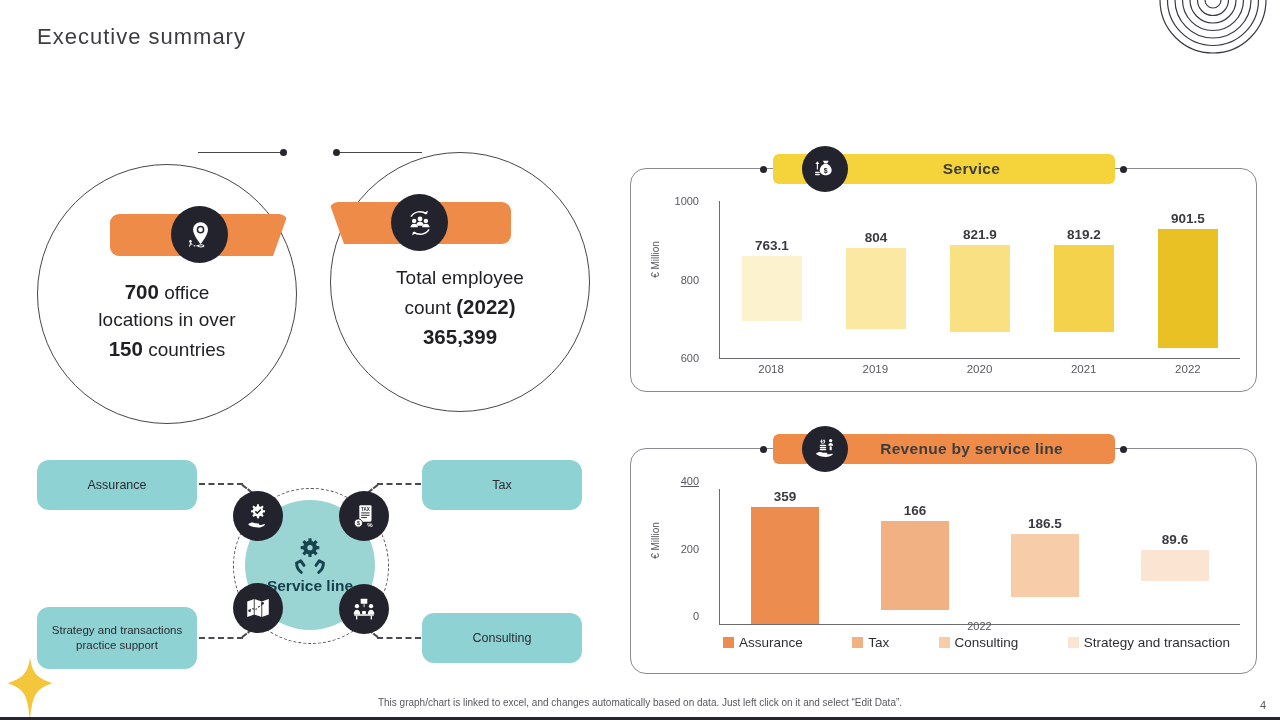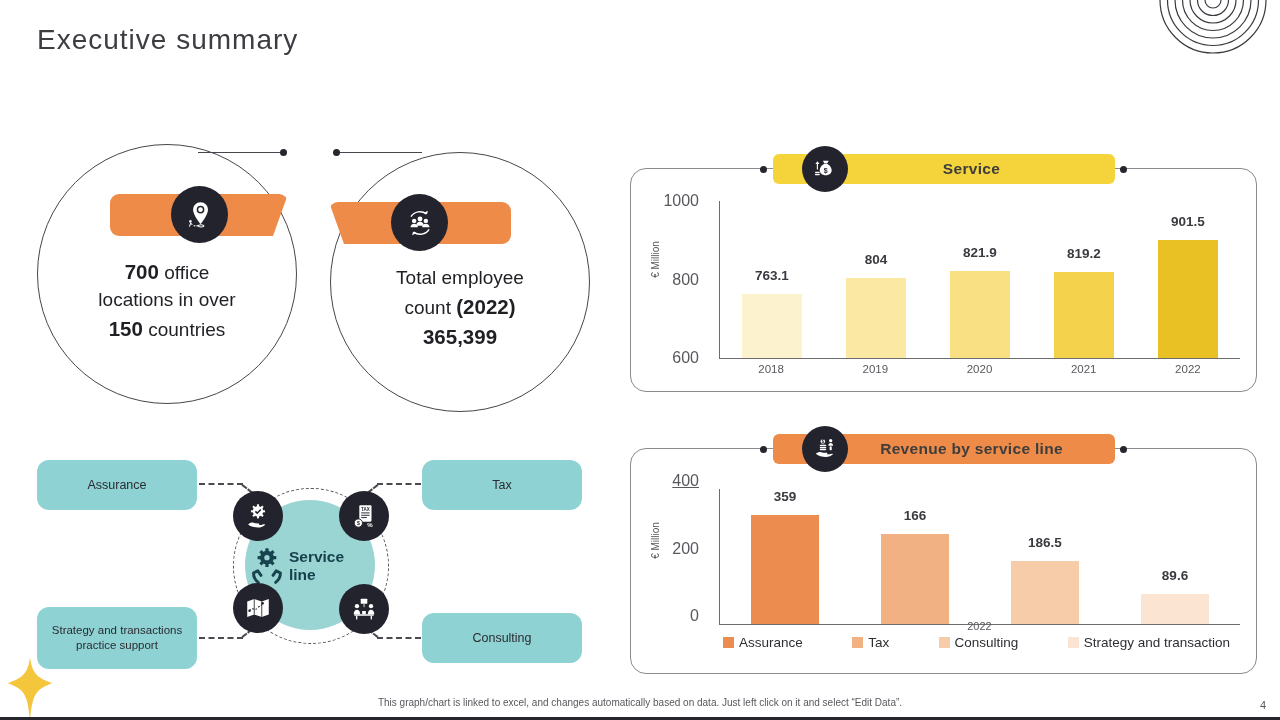--- a/index.html
+++ b/index.html
@@ -1,19 +1,19 @@
 <!DOCTYPE html>
 <html><head>
 <meta charset="utf-8">
 <style>
   html,body{margin:0;padding:0;background:#e8e8e8;}
   .slide{position:relative;width:1280px;height:720px;background:#ffffff;overflow:hidden;
          font-family:"Liberation Sans", sans-serif;}
   
-  .title{position:absolute;left:37px;top:24px;font-size:28px;color:#3c3c43;font-weight:400;letter-spacing:1px;}
+  .title{position:absolute;left:37px;top:24px;font-size:22px;color:#3c3c43;font-weight:400;letter-spacing:1px;}
   .subtitle{position:absolute;left:37px;top:86px;width:1060px;font-size:11.5px;color:#58585e;}
   
   .rings{position:absolute;right:12px;top:0;}
   .sparkle{position:absolute;left:2px;top:656px;}
   .bottom-line{position:absolute;left:0;right:0;bottom:0;height:3px;background:#26262e;}
   
   .stat-circle{position:absolute;width:258px;height:258px;border:1.3px solid #46464c;border-radius:50%;}
   .conn-line{position:absolute;border-top:1.4px solid #46464c;}
   .conn-dot{position:absolute;width:7px;height:7px;border-radius:50%;background:#26262e;}
   .banner{position:absolute;height:42px;top:49px;background:#EF8B49;}
@@ -30,43 +30,43 @@
   .cp2{top:448px;height:224px;}
   .pill{position:absolute;left:142px;top:-15px;width:342px;height:30px;border-radius:6px;
         display:flex;align-items:center;justify-content:center;font-size:15.5px;font-weight:bold;color:#3d3d3d;letter-spacing:.3px;}
   .pill-text{padding-left:55px;}
   .ib-pill{width:46px;height:46px;left:171px;top:-23px;}
   .pill-dot-l{left:129px;top:-3px;} .pill-dot-r{left:489px;top:-3px;}
   .ylab{position:absolute;left:-36px;top:50%;width:120px;text-align:center;transform:rotate(-90deg) translateX(26px);
         font-size:10px;color:#58585e;}
   .yticks{position:absolute;left:0;width:80px;}
   .cp1 .yticks{top:32px;height:157px;} .cp2 .yticks{top:32px;height:135px;}
-  .ytick{position:absolute;right:12px;transform:translateY(-50%);font-size:16px;color:#58585e;text-align:right;}
+  .ytick{position:absolute;right:12px;transform:translateY(-50%);font-size:11px;color:#58585e;text-align:right;}
   .plot{position:absolute;left:88px;right:16px;border-left:1.4px solid #6b6b70;border-bottom:1.4px solid #6b6b70;display:flex;}
   .cp1 .plot{top:32px;height:157px;} .cp2 .plot{top:32px;height:135px;margin-top:8px;}
-  .bar-slot{flex:1;display:flex;flex-direction:column;align-items:center;justify-content:flex-end;height:100%;gap:8px;}
+  .bar-slot{flex:1;display:flex;flex-direction:column;align-items:center;justify-content:center;height:100%;}
   .bar-value{font-size:13.5px;font-weight:bold;color:#3a3a40;margin-bottom:3px;}
   .bar{border-radius:0;}
   .cp1 .bar{width:60px;} .cp2 .bar{width:68px;}
   .xlabels{position:absolute;left:88px;right:16px;top:194px;display:flex;}
   .xcat{flex:1;text-align:center;font-size:11.5px;color:#58585e;}
   .x-title{position:absolute;left:88px;right:16px;top:171px;text-align:center;font-size:11px;color:#58585e;}
   .legend{position:absolute;left:92px;right:26px;top:186px;display:flex;justify-content:space-between;align-items:center;}
   .legend-item{display:flex;align-items:center;font-size:13.5px;color:#2e2e33;}
   .legend-swatch{display:inline-block;width:11px;height:11px;margin-right:5px;}
   
   .sl-box{position:absolute;background:#8ED2D4;border-radius:12px;display:flex;align-items:center;justify-content:center;
           text-align:center;font-size:12.5px;color:#2b2b30;padding:4px 12px;box-sizing:border-box;line-height:1.3;}
   .slb1{left:37px;top:460px;width:160px;height:50px;}
   .slb2{left:422px;top:460px;width:160px;height:50px;}
   .slb3{left:37px;top:607px;width:160px;height:62px;font-size:11.5px;}
   .slb4{left:422px;top:613px;width:160px;height:50px;}
   .sl-ring{position:absolute;left:233px;top:488px;width:154px;height:154px;border:1.6px dashed #4f4f55;border-radius:50%;}
   .sl-circle{position:absolute;left:245px;top:500px;width:130px;height:130px;background:#9AD5D4;border-radius:50%;
-             display:flex;flex-direction:row;align-items:center;justify-content:center;}
+             display:flex;flex-direction:column;align-items:center;justify-content:center;}
   .sl-label{font-size:15.5px;font-weight:bold;color:#153F4A;margin-top:2px;}
   .ib-sl{width:50px;height:50px;}
   .ibTL{left:233px;top:491px;} .ibTR{left:339px;top:491px;} .ibBL{left:233px;top:583px;} .ibBR{left:339px;top:584px;}
   .dash{position:absolute;border-top:2px dashed #4a4a50;}
   
   .footer-note{position:absolute;left:0;right:0;top:697px;text-align:center;font-size:10px;color:#58585e;}
   .page-num{position:absolute;right:14px;top:699px;font-size:11px;color:#58585e;}
 </style>
 </head>
 <body>
@@ -84,21 +84,21 @@
         <circle cx="55" cy="0" r="53"></circle>
     </g>
   </svg>
 
   <svg class="sparkle" width="56" height="66" viewBox="0 0 48 56">
     <path d="M24 1c2 13.5 5.5 17 19 22-13.5 5-17 8.5-19 32-2-23.5-5.5-27-19-32 13.5-5 17-8.5 19-22z" fill="#F3C63C"></path>
   </svg>
 
   <div class="title">Executive summary</div>
 
-  <div class="stat-circle" style="left:37px;top:144px;">
+  <div class="stat-circle" style="left:37px;top:164px;">
     <div class="banner b1"></div>
     <div class="icon-bubble ib-stat ib1">
       <svg width="34" height="34" viewBox="0 0 32 32">
         <path d="M16.5 4c-3.9 0-7 3.1-7 7 0 5.2 7 13.5 7 13.5s7-8.3 7-13.5c0-3.9-3.1-7-7-7z" fill="#fff"></path>
         <circle cx="16.5" cy="11" r="2.9" fill="none" stroke="#23232D" stroke-width="1.4"></circle>
         <circle cx="7" cy="22" r="1.2" fill="#fff"></circle>
         <path d="M6 27l1.2-3.2 1.6 1.2" stroke="#fff" stroke-width="1" fill="none"></path>
         <rect x="10" y="25.6" width="1.6" height="1.1" fill="#fff"></rect>
           <rect x="12.6" y="25.6" width="1.6" height="1.1" fill="#fff"></rect>
         <ellipse cx="17" cy="26.2" rx="2.6" ry="1.1" fill="none" stroke="#fff" stroke-width="1"></ellipse>

